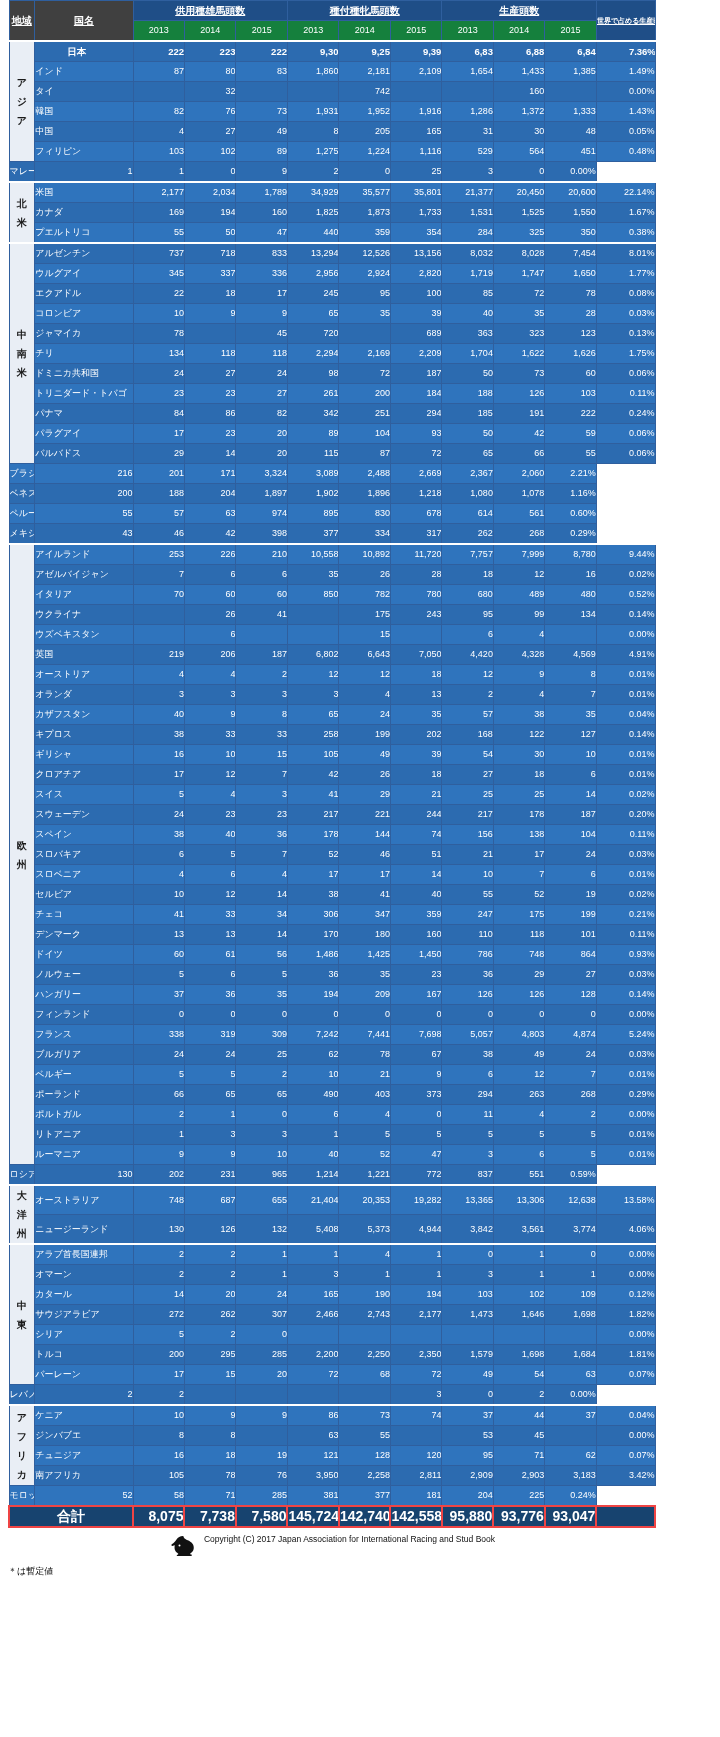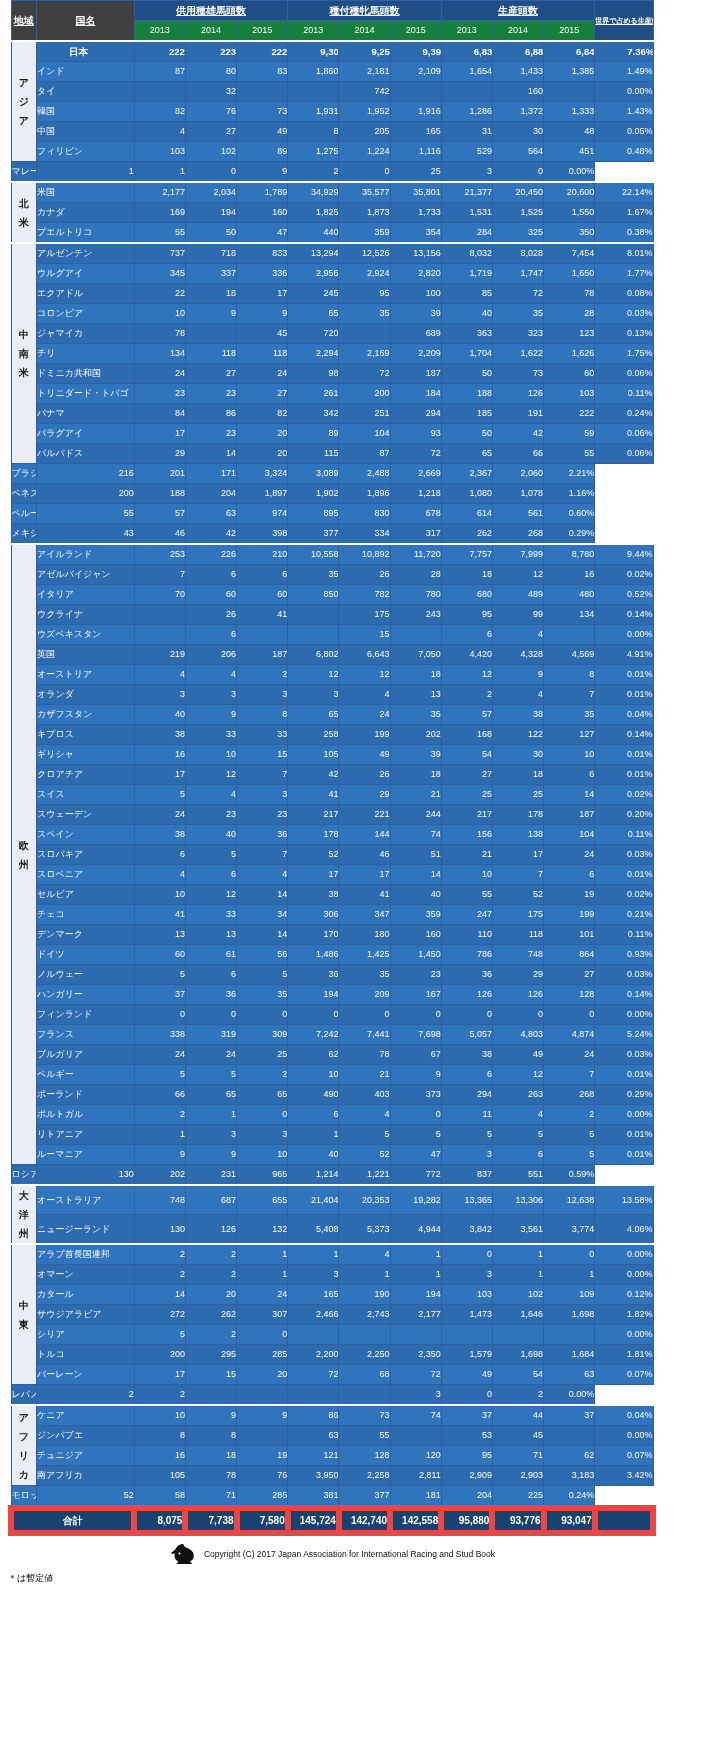--- a/index.html
+++ b/index.html
@@ -83,46 +83,46 @@
     padding-right:5px;
     font-size:9px;
   }
   tr.odd td.country, tr.odd td.num{background:#2c6bb0;}
   tr.even td.country, tr.even td.num{background:#2f74bd;}
   tr.jp td.country, tr.jp td.num{background:#2c6bb0;font-weight:bold;font-size:9.5px;padding-left:32px;}
   tr.grp td{border-top:2px solid #ffffff;}
   tr.total td{
     background:#17436f;
     font-weight:bold;
-    font-size:10px;
-    border:6px solid #ef4444;
+    font-size:14px;
+    border:2px solid #ef4444;
   }
   td.total-label{text-align:center;color:#fff;}
   
   col.c-region{width:22px}
   col.c-country{width:84px}
   col.c-n{width:44px}
   col.c-share{width:50px}
   
   .footer{
     width:648px;margin:0 0 0 8px;position:relative;
     color:#000;font-size:9px;
   }
   .credit{
     text-align:center;
     padding:6px 0 2px 0;
     font-size:8.5px;
     color:#111;
-    display:flex;align-items:center;justify-content:center;gap:5px;
+    display:flex;justify-content:center;gap:5px;
   }
   .jairs-logo{
     width:30px;height:24px;display:inline-block;position:relative;
   }
   .notes{padding-top:4px;line-height:15px;font-size:9px;color:#000;}
-  .notes div{margin:0 0 1px 0;font-family:Liberation Mono, monospace;}
+  .notes div{margin:0 0 1px 0;}
 </style>
 </head>
 <body>
 
 <div id="wrap">
 
   <table class="stat">
     <colgroup>
       <col class="c-region">
         <col class="c-country">

